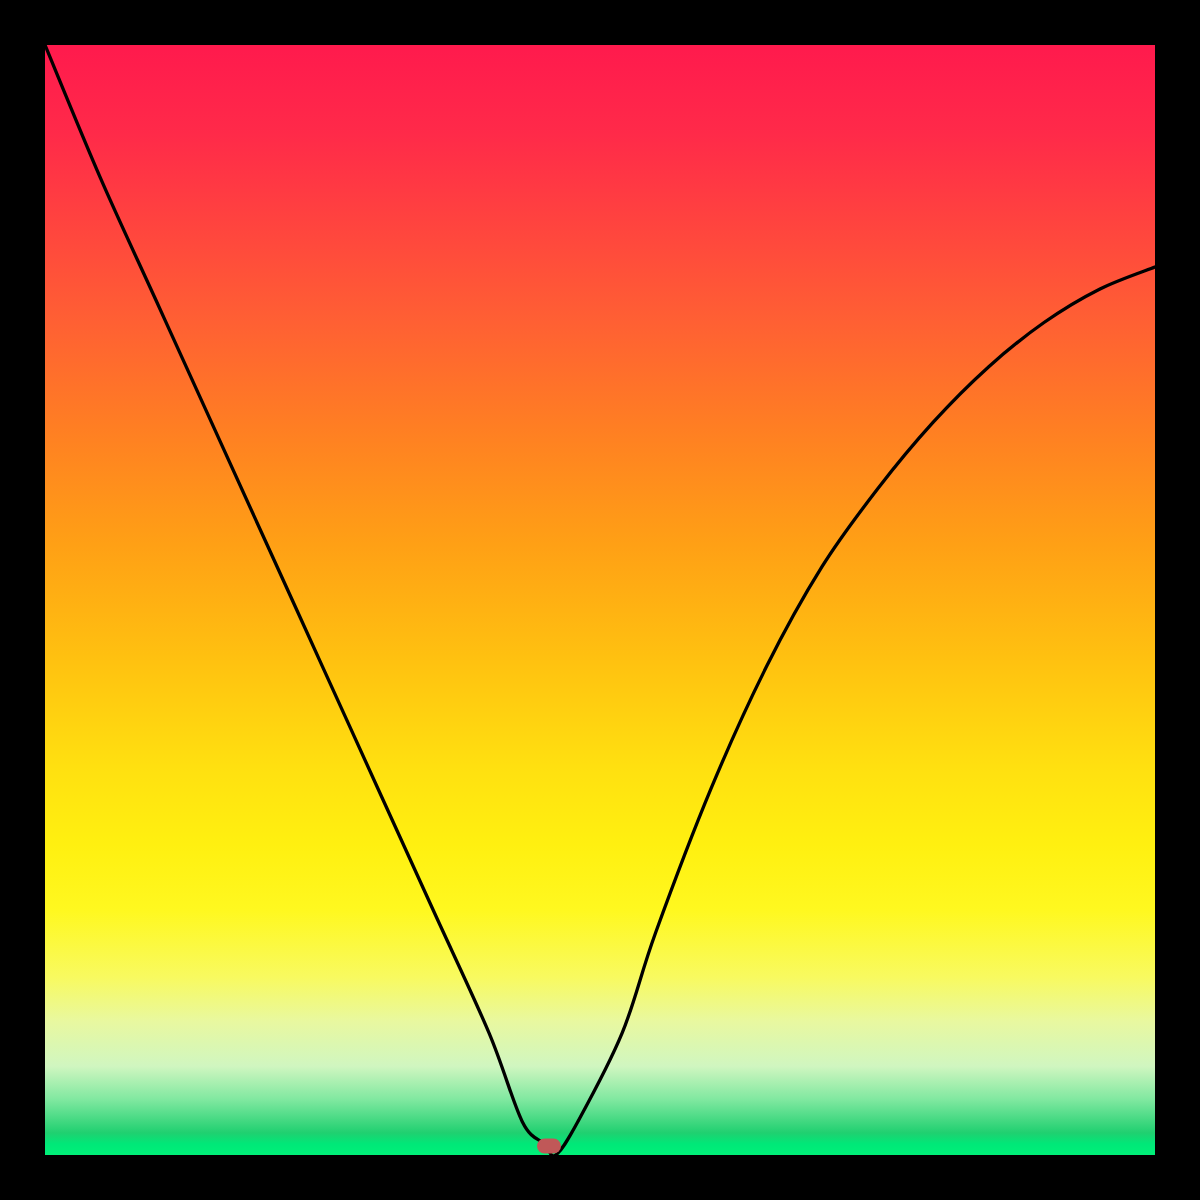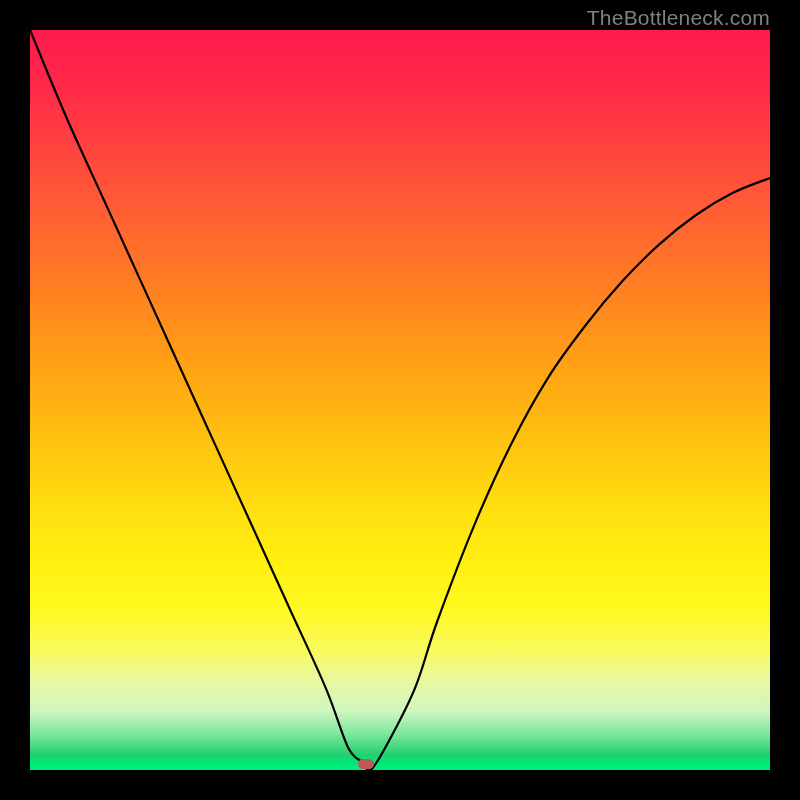--- a/index.html
+++ b/index.html
@@ -57,20 +57,19 @@
     width: 16px;
     height: 10px;
     border-radius: 5px;
     background: #c05858;
   }
 </style>
 </head>
 <body>
 
 <div class="frame">
-  <div class="watermark">TheBottleneck.com</div>
   <div class="plot-area">
     <svg class="curve" viewBox="0 0 740 740" preserveAspectRatio="none">
       <path id="curve-path" fill="none" stroke="#000000" stroke-width="2.2" stroke-linejoin="round" stroke-linecap="round" d="M 0,0 C 6.166666666666667,14.799999999999992 24.666666666666664,60.433333333333294 37,88.79999999999995 C 49.333333333333336,117.16666666666661 61.666666666666664,143.0666666666666 74,170.19999999999993 C 86.33333333333333,197.33333333333326 98.66666666666667,224.46666666666664 111,251.59999999999997 C 123.33333333333333,278.7333333333333 135.66666666666666,305.8666666666666 148,332.99999999999994 C 160.33333333333334,360.13333333333327 172.66666666666666,387.26666666666665 185,414.4 C 197.33333333333334,441.5333333333333 209.66666666666666,468.66666666666663 222,495.79999999999995 C 234.33333333333334,522.9333333333333 246.66666666666666,550.0666666666667 259,577.2 C 271.3333333333333,604.3333333333334 286.1333333333333,635.1666666666667 296,658.6 C 305.8666666666667,682.0333333333333 312.0333333333333,705.4666666666666 318.2,717.8 C 324.3666666666667,730.1333333333333 329.3,728.9 333,732.6 C 336.7,736.3000000000001 336.70000000000005,742.4666666666667 340.40000000000003,740 C 344.1,737.5333333333333 347.8,731.3666666666666 355.2,717.8 C 362.59999999999997,704.2333333333333 376.1666666666667,679.5666666666667 384.8,658.6 C 393.43333333333334,637.6333333333333 397.1333333333334,619.1333333333333 407.00000000000006,592 C 416.86666666666673,564.8666666666667 431.6666666666667,525.4 444,495.79999999999995 C 456.3333333333333,466.19999999999993 468.6666666666667,439.06666666666666 481,414.4 C 493.3333333333333,389.7333333333333 505.6666666666667,367.5333333333333 518,347.79999999999995 C 530.3333333333334,328.0666666666666 542.6666666666666,312.0333333333333 555,296 C 567.3333333333334,279.9666666666667 579.6666666666666,265.16666666666663 592,251.59999999999997 C 604.3333333333334,238.0333333333333 616.6666666666666,225.70000000000002 629,214.60000000000002 C 641.3333333333334,203.50000000000003 653.6666666666666,193.63333333333335 666,185 C 678.3333333333334,176.36666666666665 690.6666666666666,168.9666666666666 703,162.79999999999995 C 715.3333333333334,156.6333333333333 733.8333333333334,150.46666666666667 740,148"></path>
     </svg>
     <div class="marker" id="marker" style="left: 327.96px; top: 729.08px;"></div>
   </div>
 </div>
 
 </body></html>

